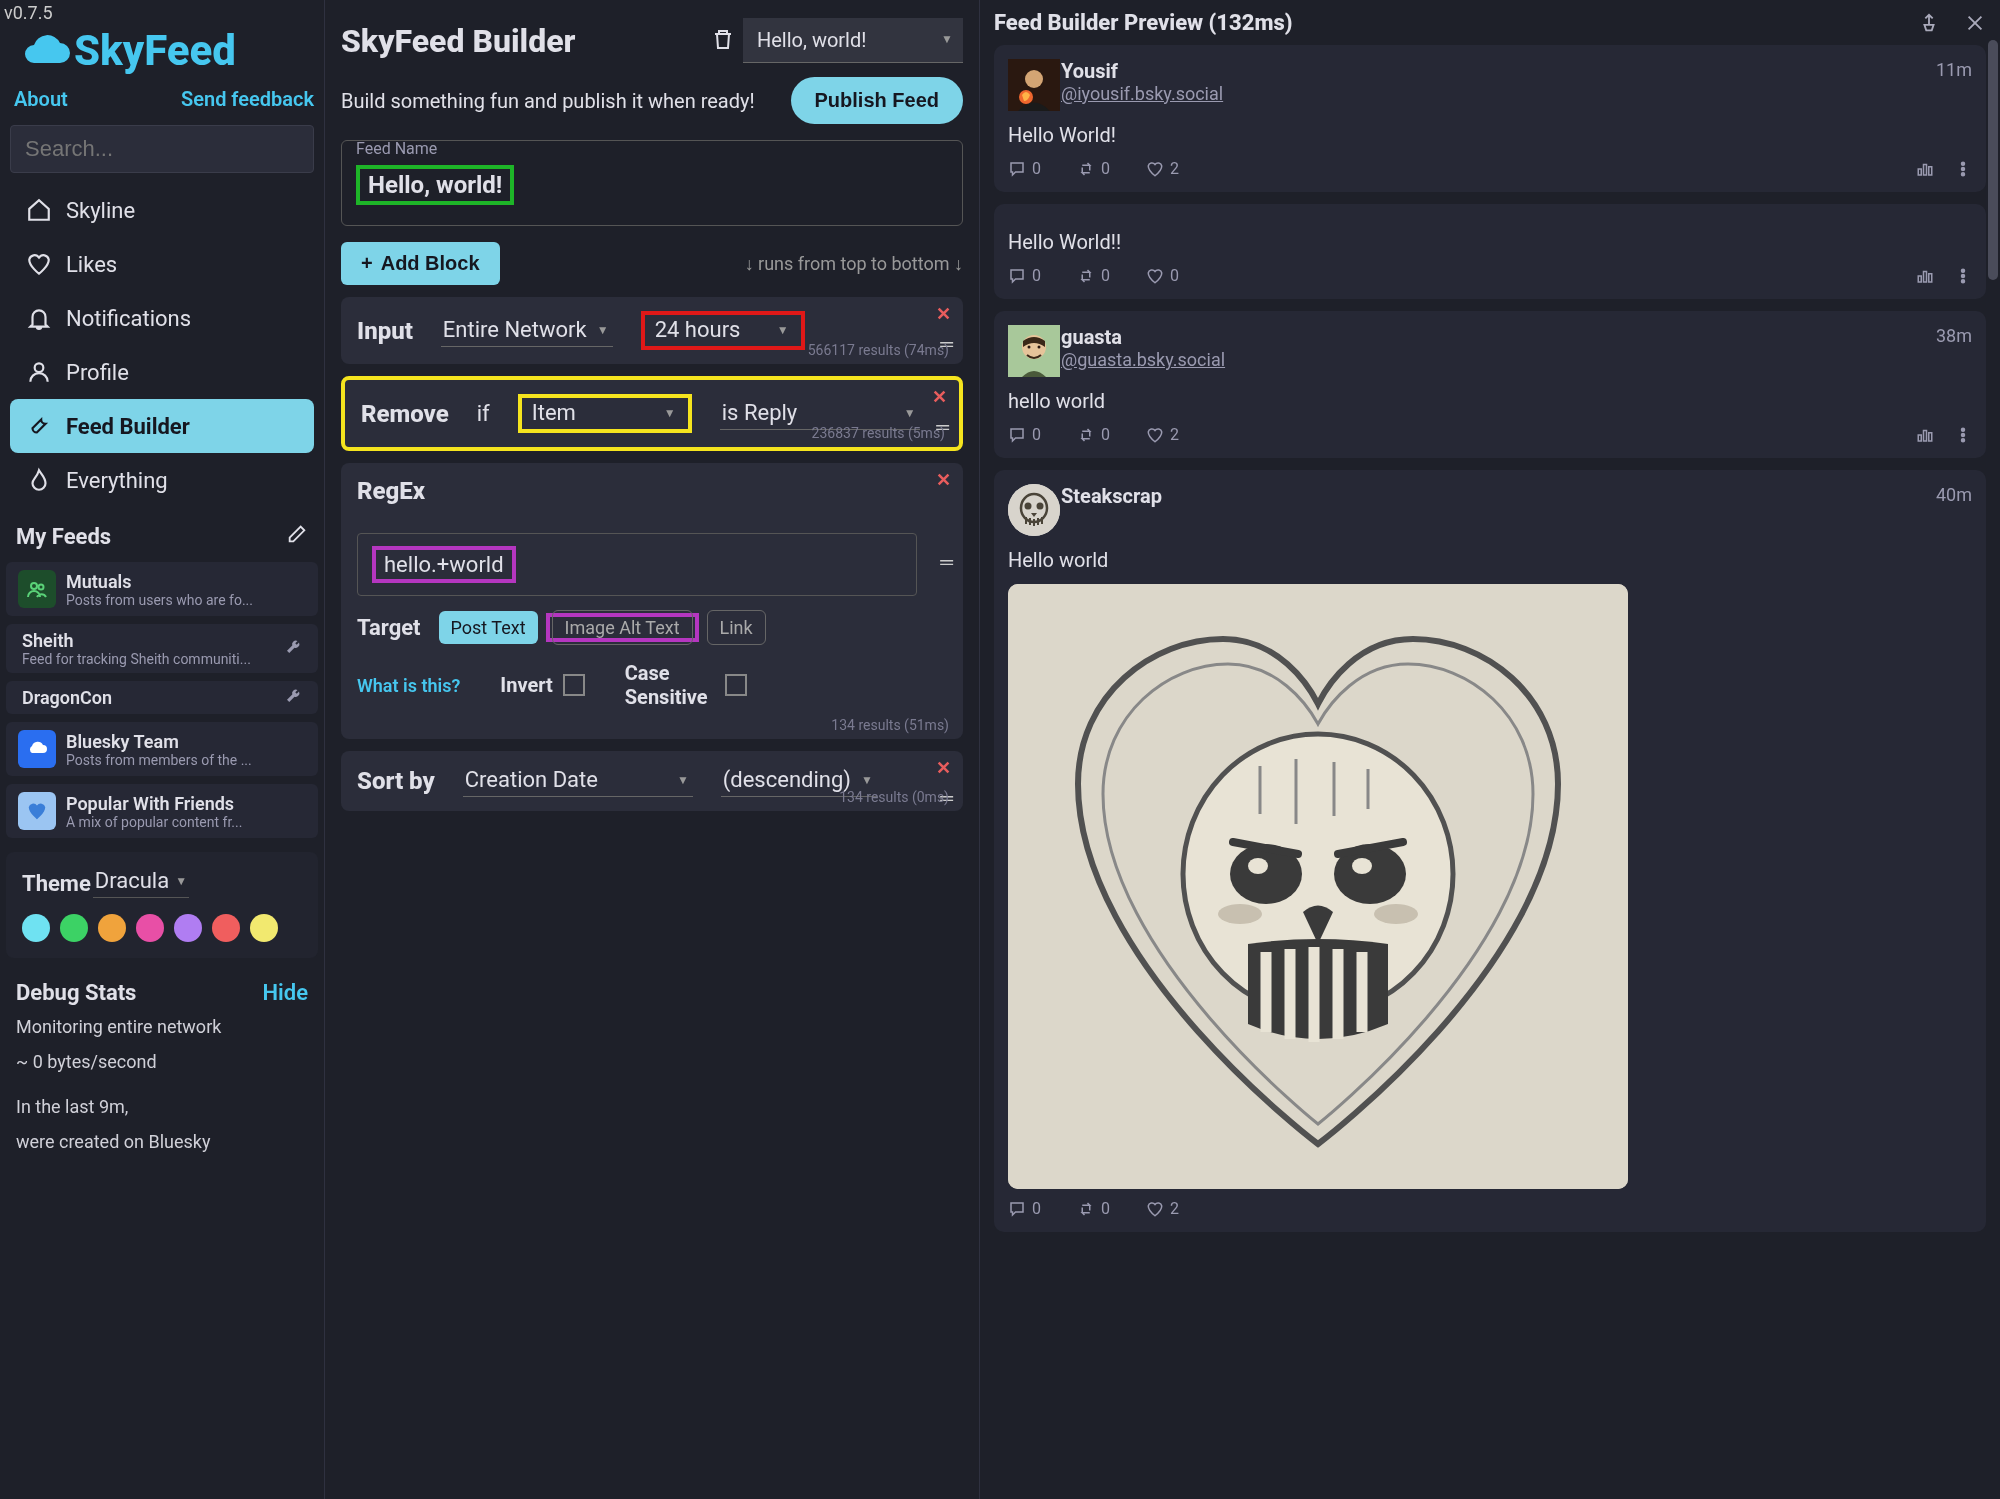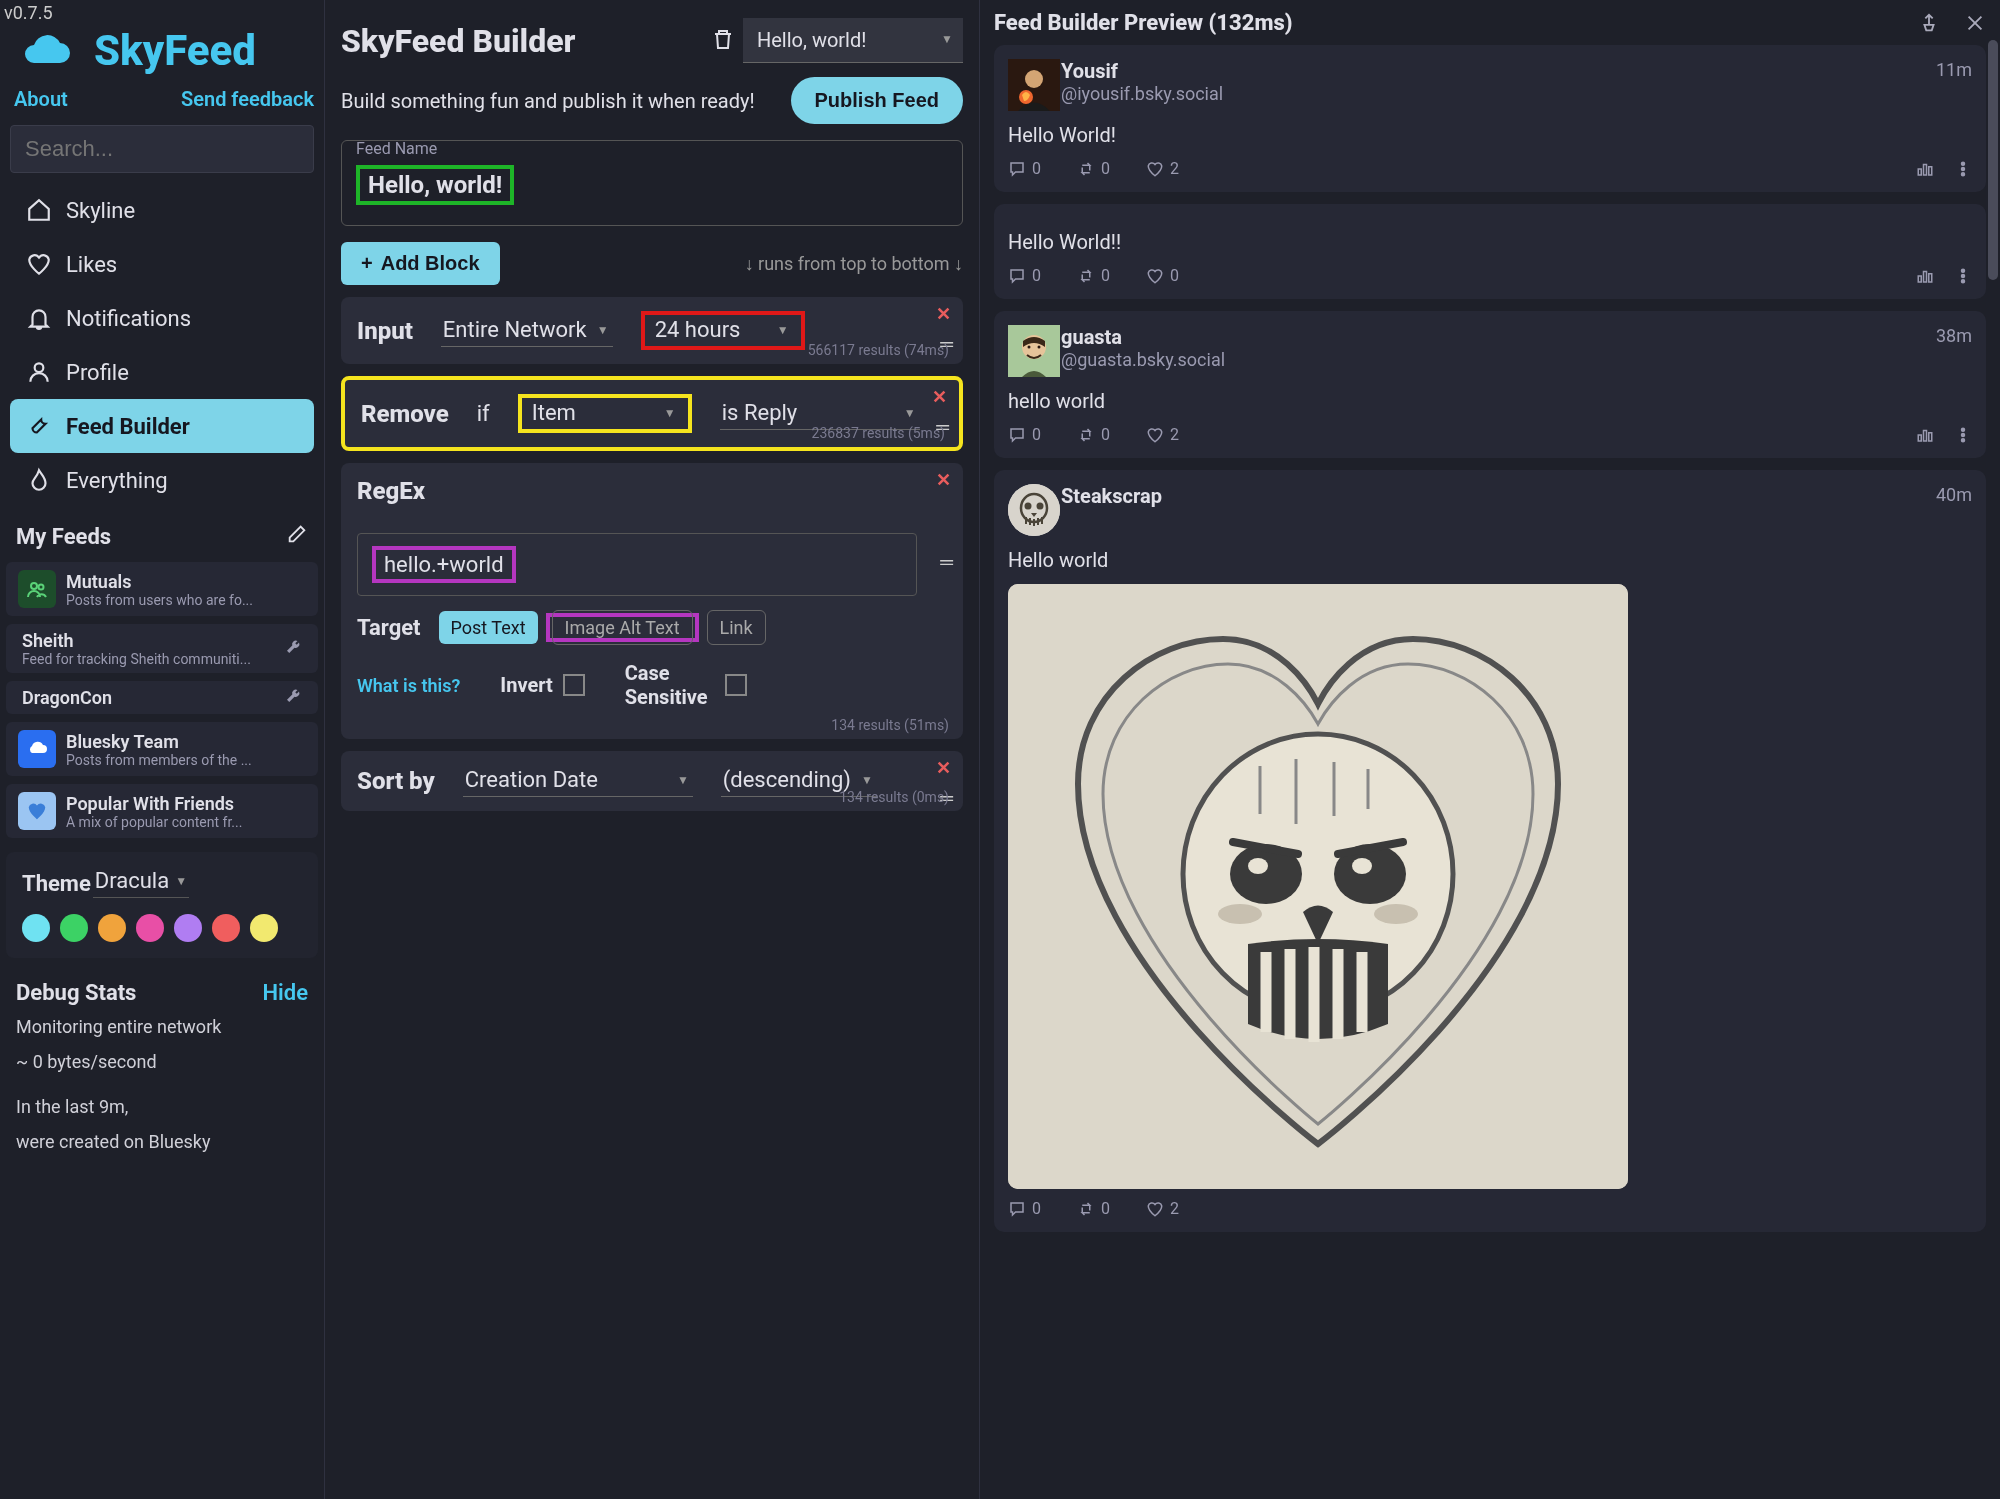--- a/index.html
+++ b/index.html
@@ -12,21 +12,21 @@
   height: 1499px;
   overflow: hidden;
   transform-origin: top left;
 }
 .app { display: flex; height: 100%; }
 .version { position: absolute; top: 2px; left: 4px; font-size: 18px; color: #ccc; z-index: 10; }
 
 
 .sidebar { width: 324px; background: #1e2029; display: flex; flex-direction: column; }
 .logo-block { padding: 26px 10px 8px 20px; }
-.logo { color: #46c7ef; font-size: 42px; font-weight: 800; display: flex; align-items: center; gap: 20px; }
+.logo { color: #46c7ef; font-size: 42px; font-weight: 800; display: flex; align-items: center; gap: 0; }
 .logo svg { width: 54px; height: 40px; }
 .top-links { display: flex; justify-content: space-between; padding: 4px 10px 10px 14px; }
 .top-links a { color: #46c7ef; font-size: 20px; text-decoration: none; font-weight: 600; }
 .search-box { margin: 4px 10px 10px 10px; }
 .search-box input {
   width: 100%; padding: 10px 14px; background: #2b2d3a; border: 1px solid #3a3c4a;
   border-radius: 4px; color: #9a9ab0; font-size: 22px;
 }
 .nav { padding: 0 10px; }
 .nav-item {
@@ -122,21 +122,21 @@
 .preview-head { display: flex; justify-content: space-between; align-items: center; padding-bottom: 10px; }
 .preview-title { font-size: 22px; font-weight: 800; }
 .preview-icons { display: flex; gap: 24px; }
 .preview-icons svg { width: 22px; height: 22px; stroke: #aab; fill: none; stroke-width: 2; }
 
 .post { background: #262835; border-radius: 10px; padding: 14px; margin-bottom: 12px; }
 .post-head { display: flex; gap: 1px; justify-content: flex-end; }
 .avatar { width: 52px; height: 52px; border-radius: 50%; background: #3a3c4a; display: flex; align-items: center; justify-content: center; flex-shrink: 0; font-size: 24px; }
 .post-meta { flex: 1; }
 .post-name { font-size: 20px; font-weight: 700; }
-.post-handle { font-size: 18px; color: #9a9ab0; }
+.post-handle { font-size: 18px; color: #9a9ab0; text-decoration: underline; }
 .post-time { font-size: 18px; color: #9a9ab0; }
 .post-text { font-size: 20px; margin: 12px 0; }
 .post-actions { display: flex; gap: 36px; align-items: center; color: #9a9ab0; font-size: 16px; }
 .post-actions .act { display: flex; align-items: center; gap: 6px; }
 .post-actions svg { width: 18px; height: 18px; stroke: #9a9ab0; fill: none; stroke-width: 2; }
 .post-actions-right { margin-left: auto; display: flex; gap: 20px; }
 
 .post-image {
   width: 620px; height: 605px; background: #d8d4c8; border-radius: 10px; margin-top: 10px;
   display: flex; align-items: center; justify-content: center; position: relative; overflow: hidden;

